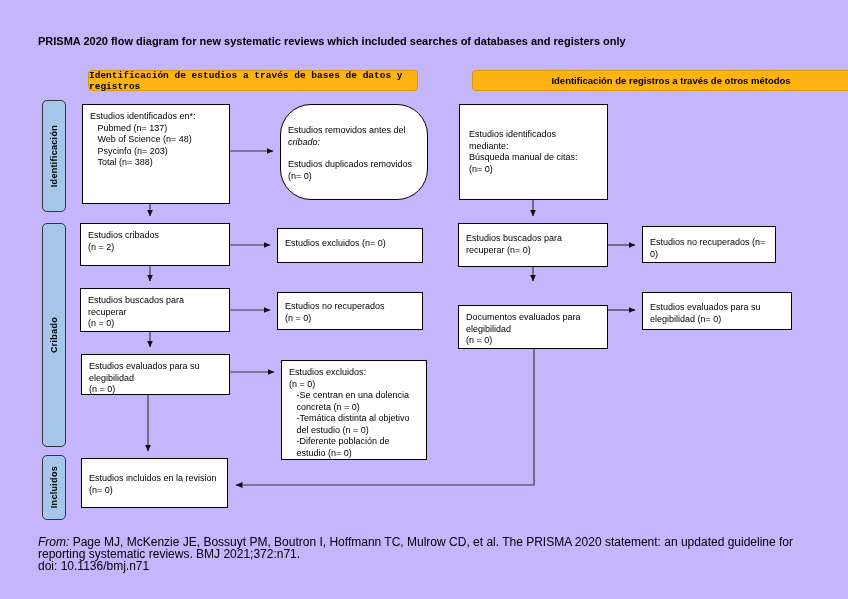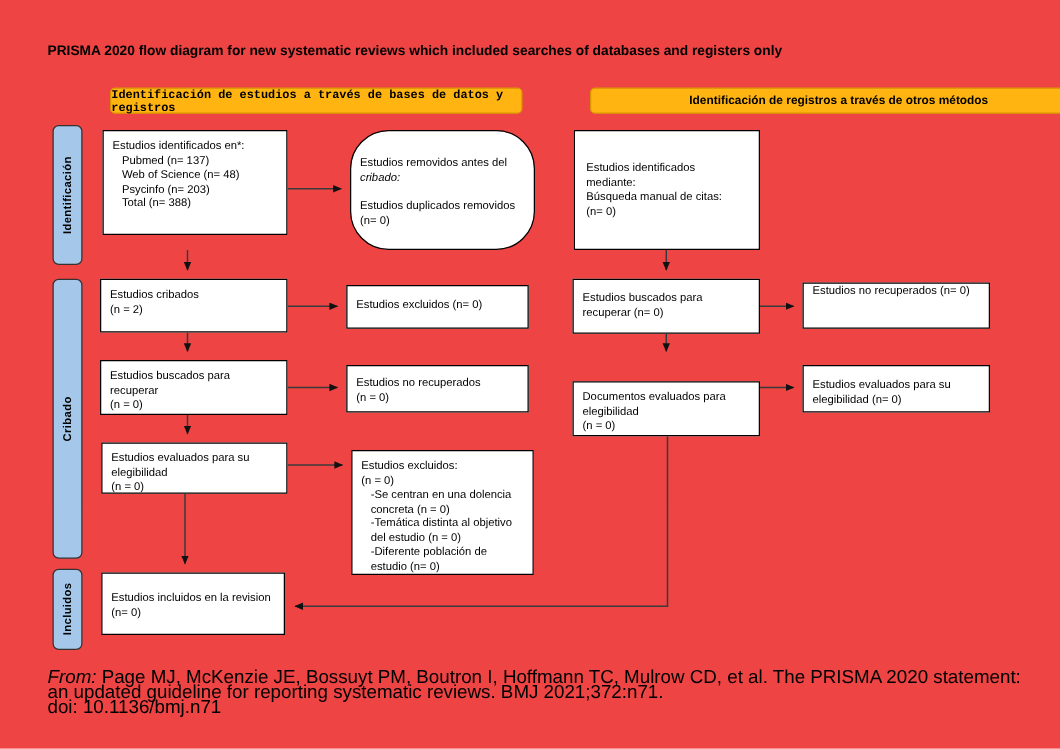--- a/index.html
+++ b/index.html
@@ -1,19 +1,19 @@
 <!DOCTYPE html>
 <html><head>
 <meta charset="utf-8">
 <style>
   html,body { margin:0; padding:0; background:#ffffff; }
   .canvas {
     position: relative;
     width: 848px; height: 599px;
-    background: #ef4444;
+    background: #c4b5fd;
     font-family: "Liberation Sans", sans-serif;
     color: #111;
     overflow: hidden;
   }
   .title {
     position: absolute; left: 38px; top: 35px; width: 770px;
     font-size: 11px; font-weight: bold; color: #000;
   }
   .hdr {
     position: absolute; height: 21px;
@@ -38,38 +38,38 @@
   .stage-ident { top: 100px; height: 112px; }
   .stage-crib  { top: 223px; height: 224px; }
   .stage-incl  { top: 455px; height: 65px; }
   .box {
     position: absolute; background: #fff;
     border: 1.5px solid #000; box-sizing: border-box;
     font-size: 9px; line-height: 11.5px; color: #000;
     padding: 6px 7px;
   }
   .lines { white-space: pre-wrap; }
-  .b-identified-db   { left: 82px;  top: 104px; width: 148px; height: 84px; }
+  .b-identified-db   { left: 82px;  top: 104px; width: 148px; height: 100px; }
   .b-removed        { left: 280px; top: 104px; width: 148px; height: 96px; padding-top: 20px; border-radius: 31px; }
   .b-identified-oth { left: 459px; top: 104px; width: 149px; height: 96px; padding: 24px 6px 0 9px; }
   .b-screened       { left: 80px;  top: 223px; width: 150px; height: 43px; }
   .b-excluded       { left: 277px; top: 228px; width: 146px; height: 35px; padding-top: 9px; }
   .b-sought-l       { left: 80px;  top: 288px; width: 150px; height: 44px; }
   .b-notretr-l      { left: 277px; top: 292px; width: 146px; height: 38px; padding-top: 8px; }
   .b-assessed-l     { left: 81px;  top: 354px; width: 149px; height: 41px; }
   .b-reasons        { left: 281px; top: 360px; width: 146px; height: 100px; }
   .b-sought-r       { left: 458px; top: 223px; width: 150px; height: 44px; padding-top: 9px; }
-  .b-notretr-r      { left: 642px; top: 226px; width: 150px; height: 37px; padding-top: 0; }
+  .b-notretr-r      { left: 642px; top: 226px; width: 134px; height: 37px; padding-top: 10px; }
   .b-docs           { left: 458px; top: 288px; width: 150px; height: 44px; margin-top: 17px; }
   .b-assessed-r     { left: 642px; top: 292px; width: 150px; height: 38px; padding-top: 9px; }
   .b-included       { left: 81px;  top: 458px; width: 147px; height: 50px; padding-top: 14px; }
   .removed-body { margin-top: 11px; }
   .footer {
     position: absolute; left: 38px; top: 536px; width: 792px;
-    font-size: 15px; line-height: 12px; color: #000;
+    font-size: 12px; line-height: 12px; color: #000;
   }
   .arrows { position: absolute; left: 0; top: 0; }
   svg line, svg polyline { stroke: #3a3a3a; stroke-width: 1.2; }
 </style>
 </head>
 <body>
 
 <div class="canvas">
 
   <div class="title">PRISMA 2020 flow diagram for new systematic reviews which included searches of databases and registers only</div>

